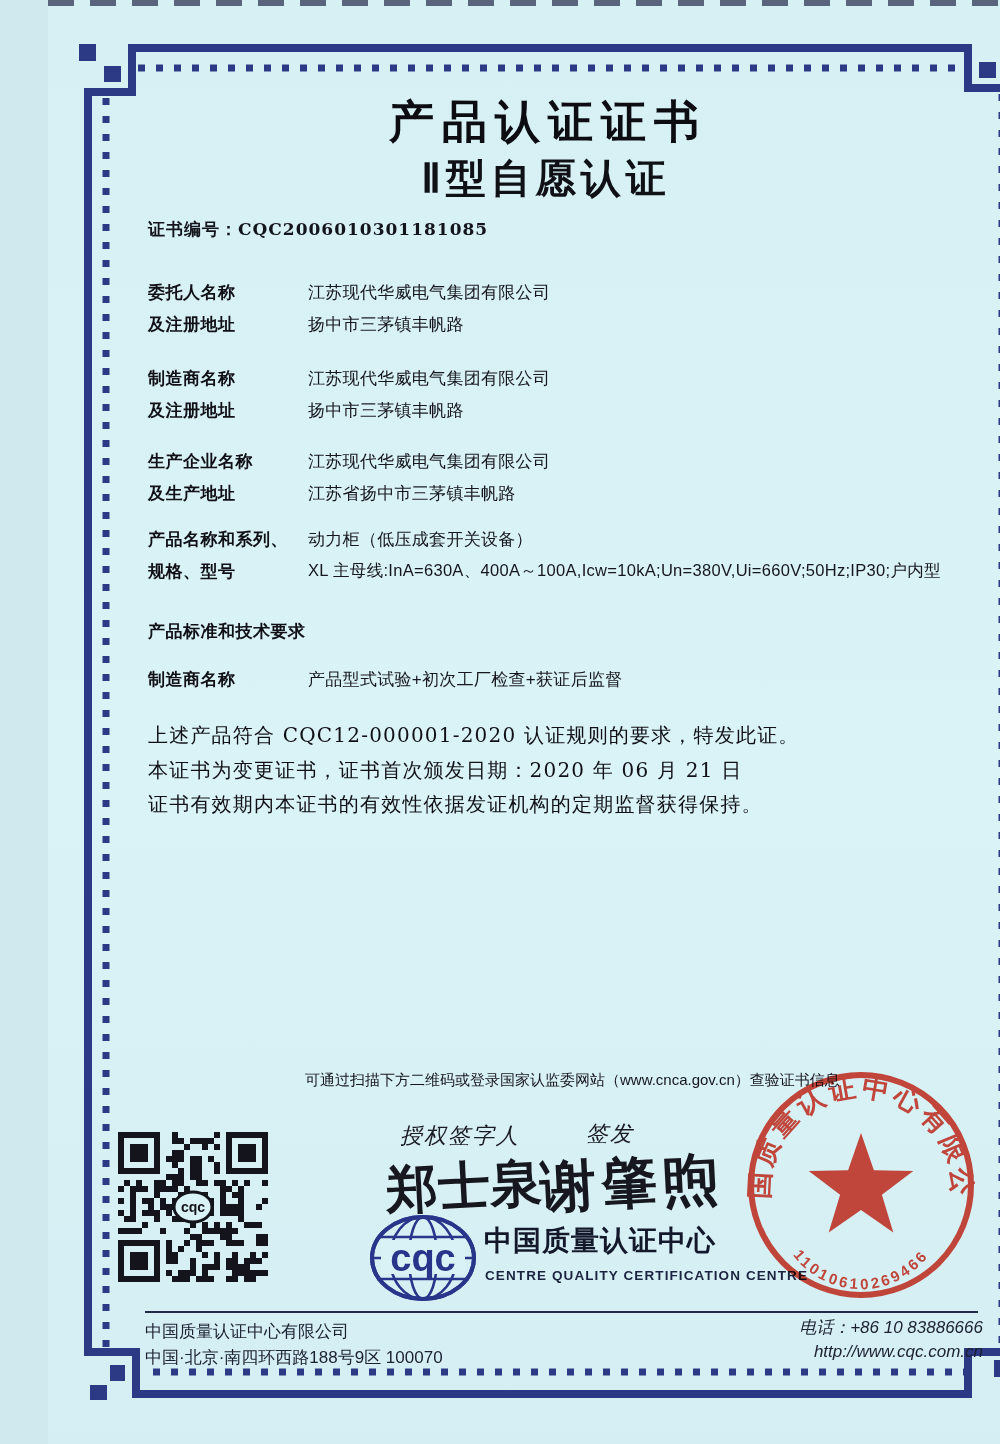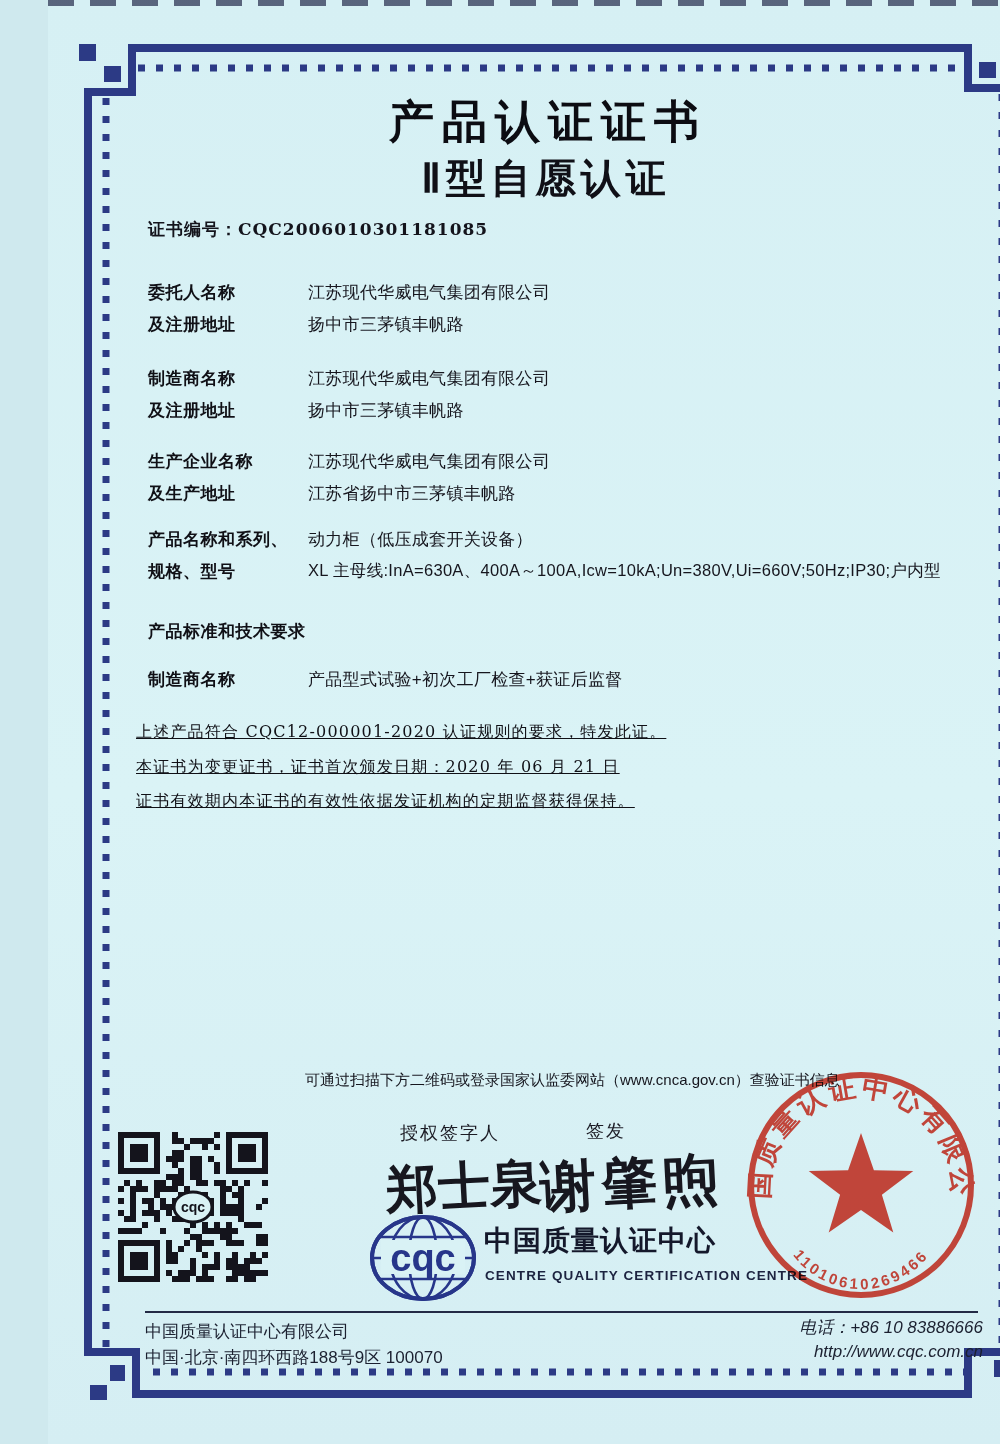--- a/index.html
+++ b/index.html
@@ -20,24 +20,24 @@
   .subtitle{left:0;right:4px;top:151px;text-align:center;font-size:40px;font-weight:600;
     letter-spacing:5px;color:#101017;}
   .serif{font-family:"DejaVu Serif",serif;}
   .certno{left:100px;top:218px;font-size:17px;font-weight:bold;letter-spacing:1px;}
   .dates{left:618px;top:218px;font-size:17px;font-weight:bold;line-height:28px;letter-spacing:1px;}
   
   .flabel{left:100px;width:175px;font-size:17px;font-weight:bold;color:#101016;letter-spacing:.5px;}
   .fvalue{left:260px;width:660px;font-size:17px;color:#16161e;letter-spacing:.3px;}
   .spec{font-size:16.5px;}
   
-  .stmt{left:88px;width:700px;font-size:16px;letter-spacing:1.2px;color:#101016;text-decoration:underline;}
+  .stmt{left:100px;width:700px;font-size:20px;letter-spacing:1.2px;color:#101016;}
   
   .verify{left:257px;top:1071px;font-size:15px;color:#15151d;}
-  .siglabel{font-size:18px;color:#1b1b24;letter-spacing:2px;}
+  .siglabel{font-size:22px;color:#1b1b24;letter-spacing:2px;font-style:italic;}
   .sig{font-family:"DejaVu Serif",serif;font-weight:bold;color:#17171f;
     transform:rotate(-3deg);white-space:nowrap;}
   
   .orgcn{left:436px;top:1222px;font-size:28px;font-weight:bold;letter-spacing:1px;color:#14182b;}
   .orgen{left:437px;top:1268px;font-size:13.5px;font-weight:bold;letter-spacing:1.1px;color:#1c2340;}
   
   .footline{left:97px;top:1311px;width:833px;height:2px;background:#232a45;}
   .footL{left:97px;font-size:17px;color:#1b2030;}
   .footR{left:600px;width:335px;text-align:right;font-size:17px;color:#1b2030;font-style:italic;}
   .seal{left:688px;top:1060px;mix-blend-mode:multiply;opacity:.93;}

